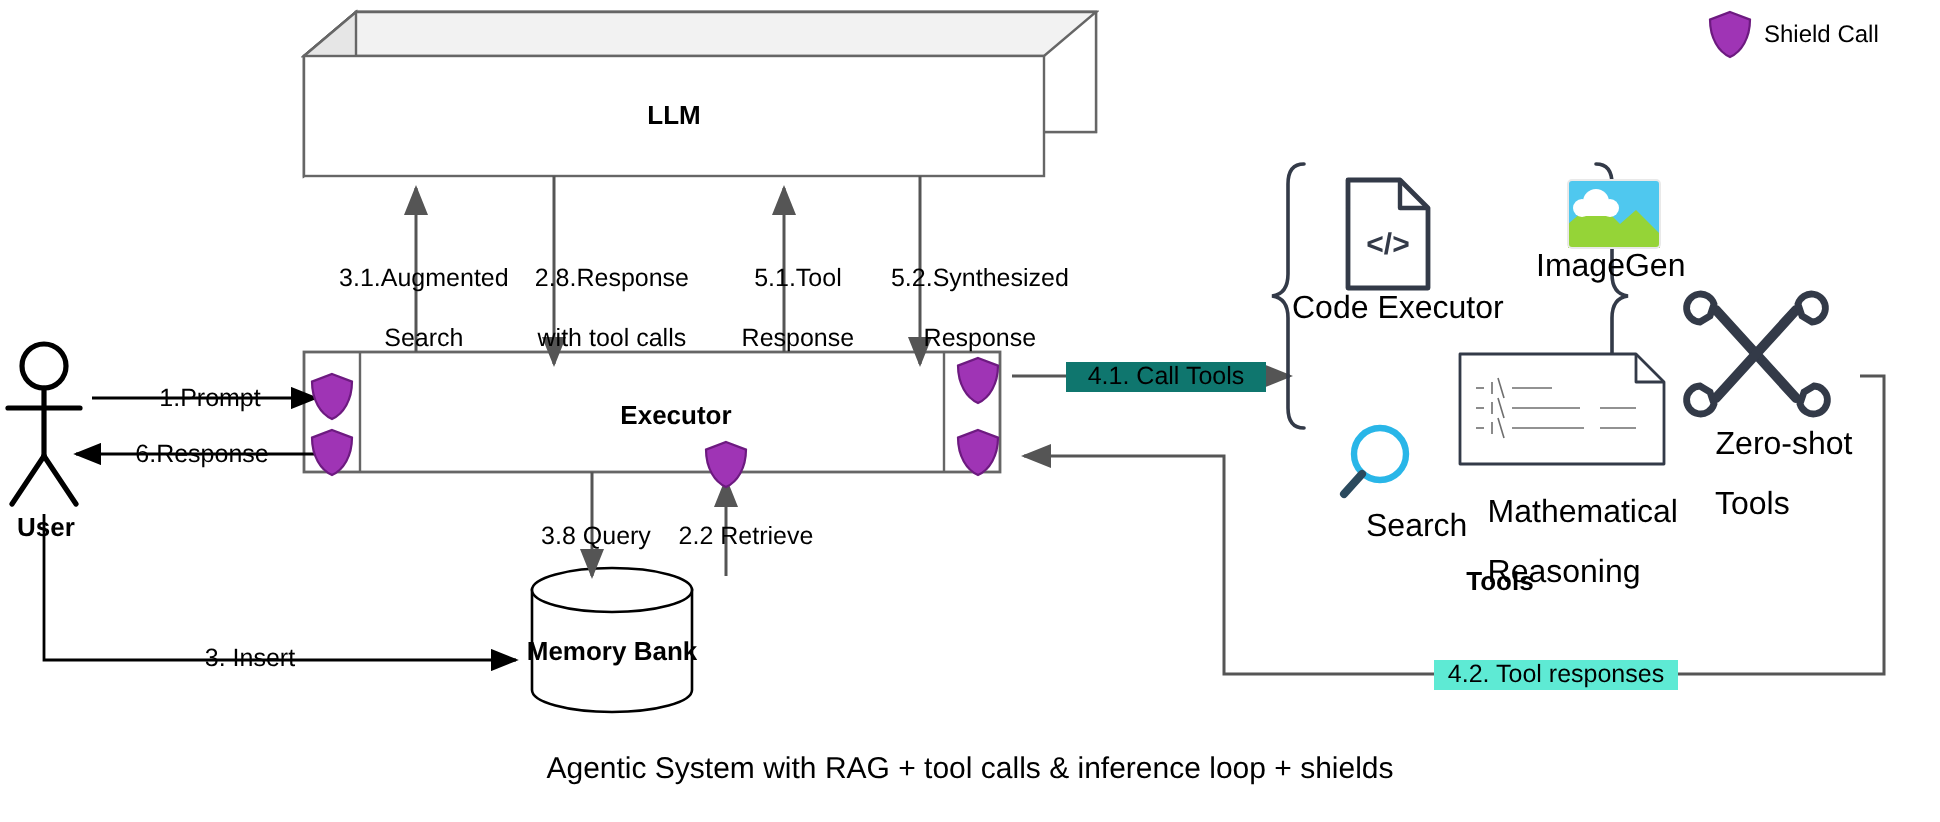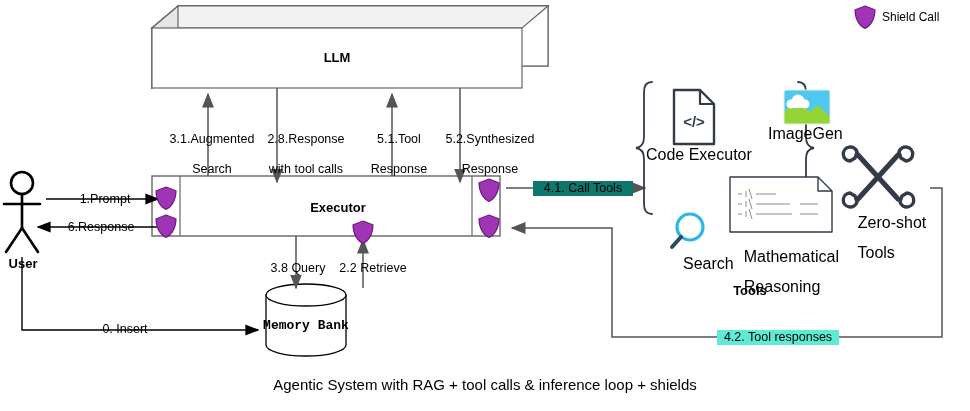--- a/index.html
+++ b/index.html
@@ -208,29 +208,29 @@
     </g>
     <g>
       <use href="#shieldGlyph" x="865" y="17"></use>
     </g>
   </svg>
 
   <div class="node-title" style="left:152px; top:50px; width:370px;">LLM</div>
 
   <div class="node-title" style="left:180px; top:200px; width:316px;">Executor</div>
 
-  <div class="node-title" style="left:246px; top:318px; width:120px;font-family:Liberation Mono, monospace;">Memory Bank</div>
+  <div class="node-title" style="left:246px; top:318px; width:120px;">Memory Bank</div>
 
   <div class="node-title" style="left:0px; top:256px; width:46px;">User</div>
 
   <div class="node-title" style="left:700px; top:283px; width:100px;">Tools</div>
 
   <div class="lbl" style="left:58px; top:192px; width:94px;">1.Prompt</div>
   <div class="lbl" style="left:50px; top:220px; width:102px;">6.Response</div>
-  <div class="lbl" style="left:70px; top:322px; width:110px;">0. Insert</div>
+  <div class="lbl" style="left:70px; top:322px; width:110px;">3. Insert</div>
 
   <div class="lbl" style="left:258px; top:261px; width:80px;">3.8 Query</div>
   <div class="lbl" style="left:330px; top:261px; width:86px;">2.2 Retrieve</div>
 
   <div class="lbl" style="left:140px; top:117px; width:130px;">
     <span>3.1.Augmented</span><br>
     <span>Search</span>
   </div>
 
   <div class="lbl" style="left:236px; top:117px; width:126px;">

